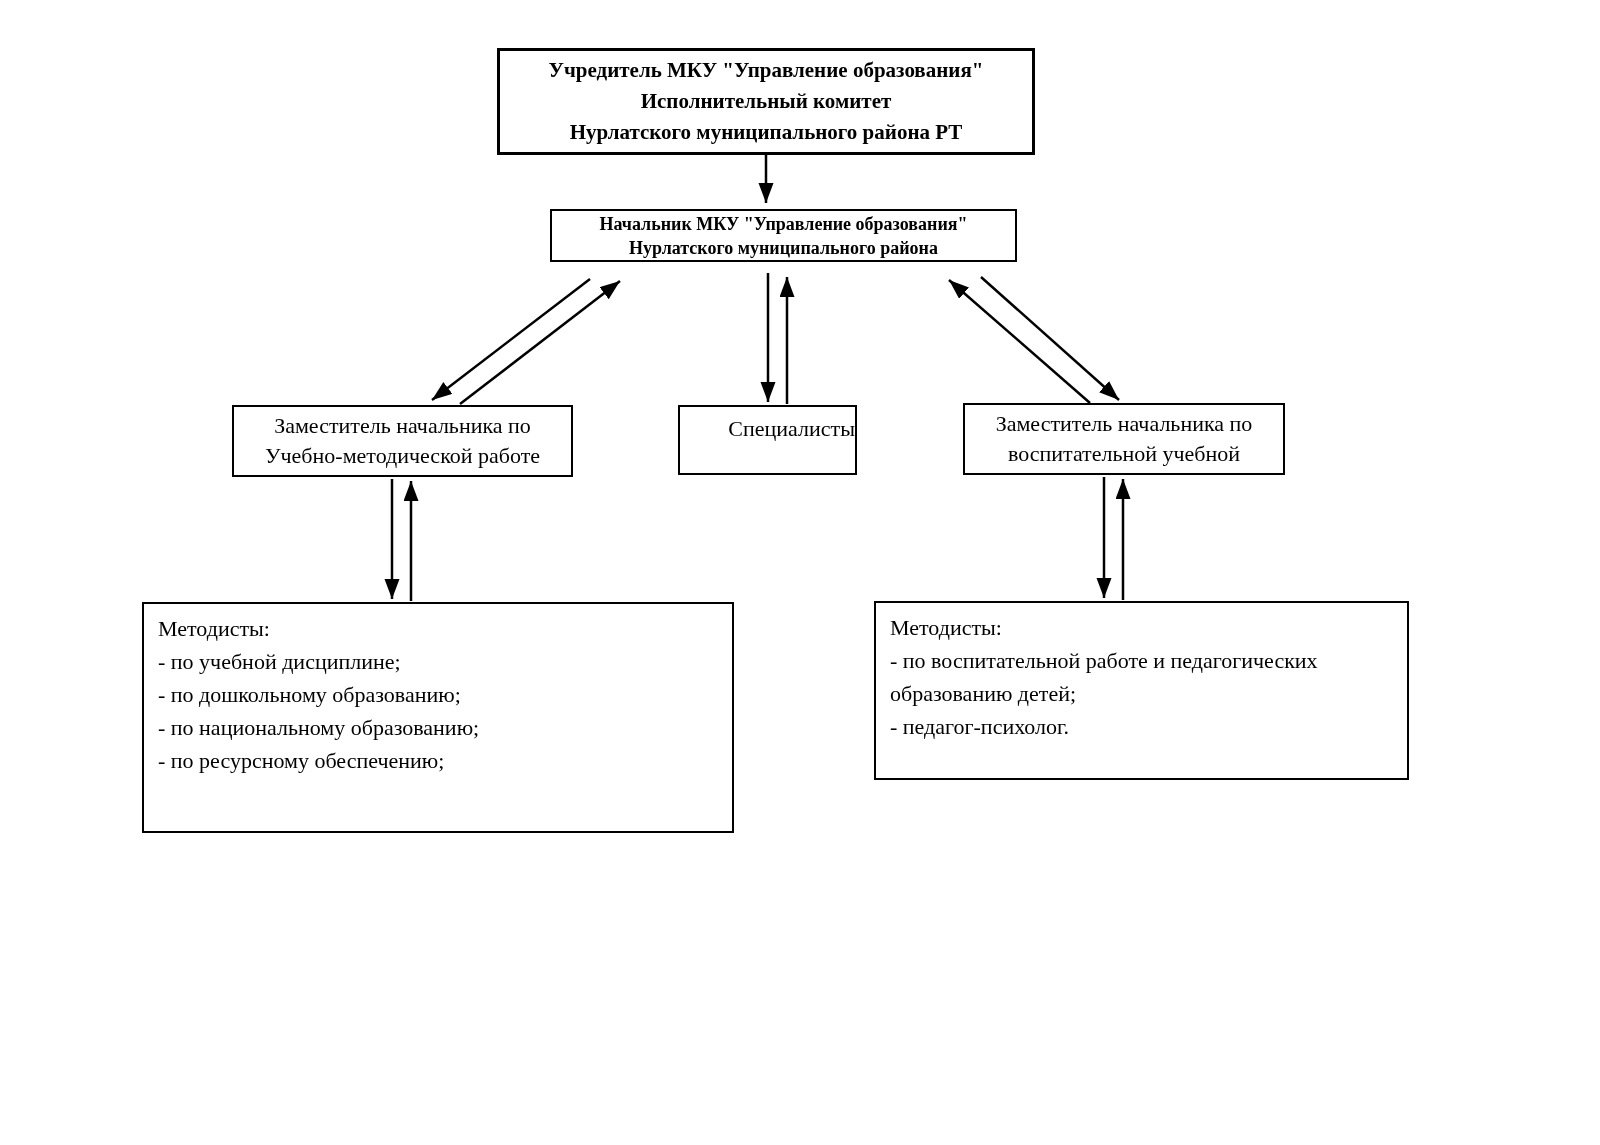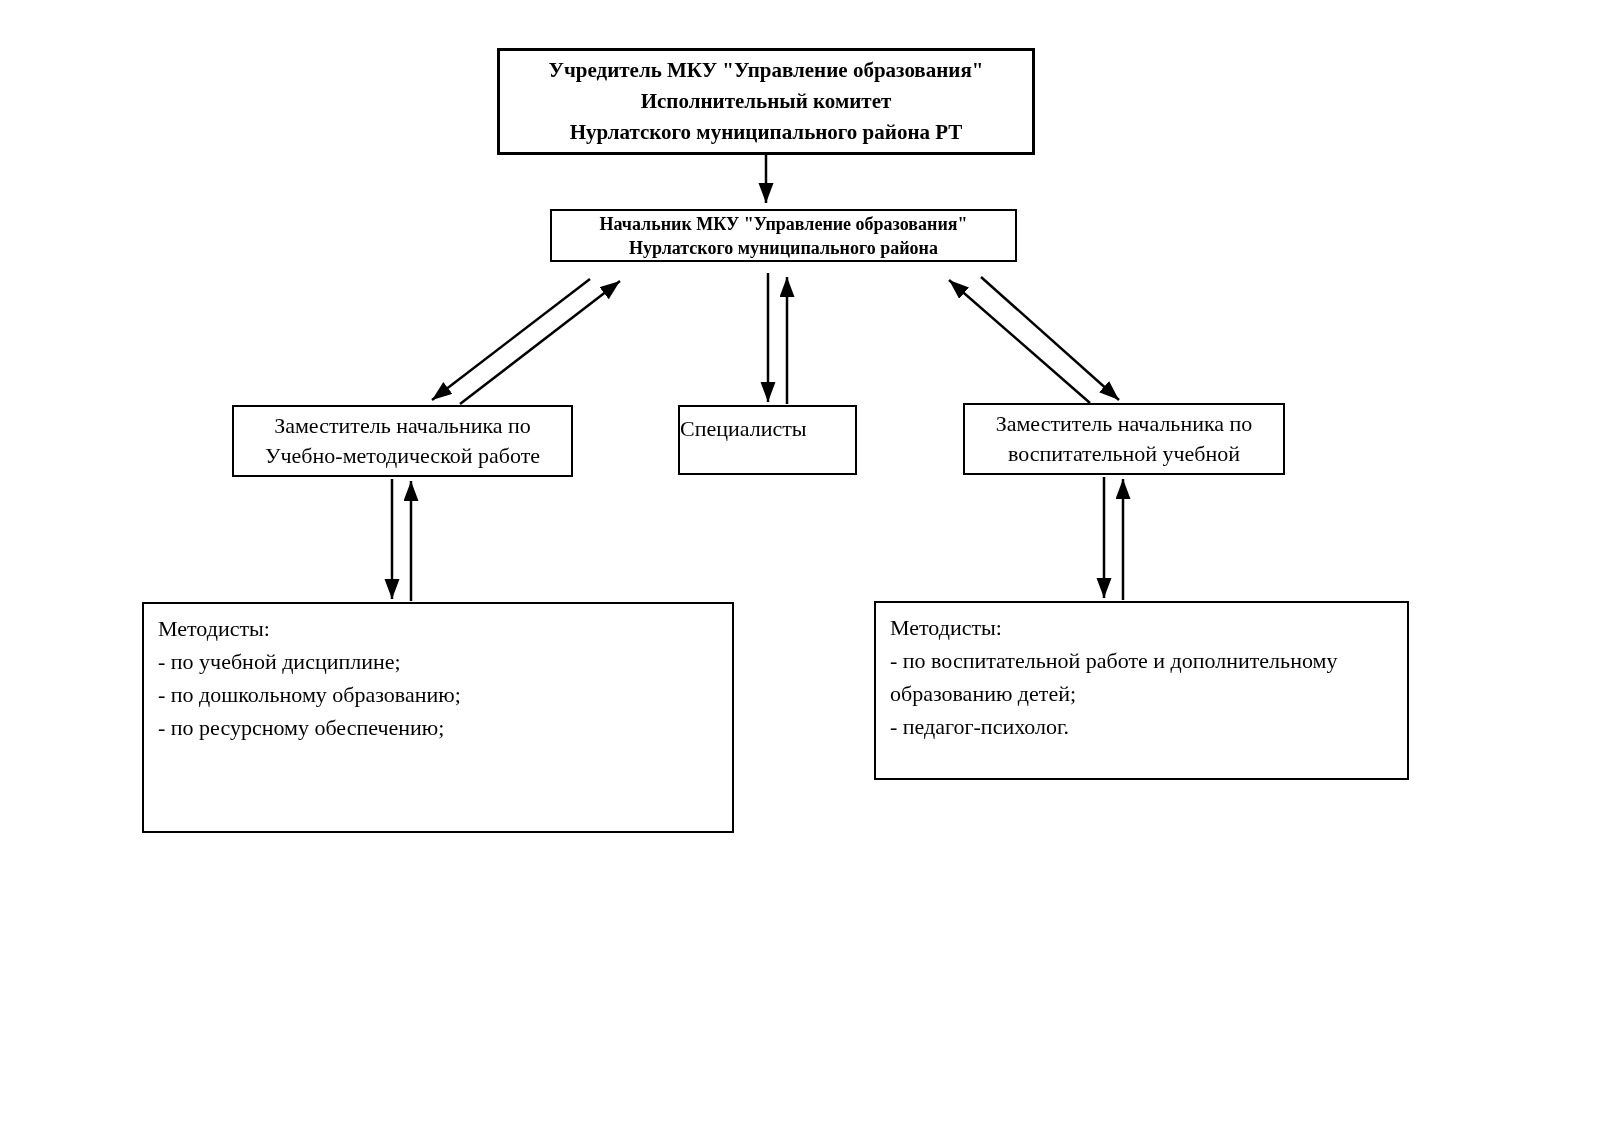--- a/index.html
+++ b/index.html
@@ -56,21 +56,21 @@
     width: 341px; height: 72px;
     font-size: 22px;
     line-height: 30px;
   }
   .box-specialists {
     left: 678px; top: 405px;
     width: 179px; height: 70px;
     font-size: 22px;
     line-height: 30px;
     display: flex;
-    justify-content: flex-start;
+    justify-content: flex-end;
     align-items: flex-start;
     padding-top: 7px;
     text-align: center;
   }
   .box-deputy-educational {
     left: 963px; top: 403px;
     width: 322px; height: 72px;
     font-size: 22px;
     line-height: 30px;
   }
@@ -145,22 +145,23 @@
 
   <div class="box box-deputy-educational centered">
     <div>Заместитель начальника по</div>
     <div>воспитательной учебной</div>
   </div>
 
   <div class="box box-methodists-left">
     <div>Методисты:</div>
     <div>- по учебной дисциплине;</div>
     <div>- по дошкольному образованию;</div>
+    <div>- по национальному образованию;</div>
     <div>- по ресурсному обеспечению;</div>
   </div>
 
   <div class="box box-methodists-right">
     <div>Методисты:</div>
-    <div>- по воспитательной работе и дополнительному образованию детей;</div>
+    <div>- по воспитательной работе и педагогических образованию детей;</div>
     <div>- педагог-психолог.</div>
   </div>
 
 </div>
 
 </body></html>

